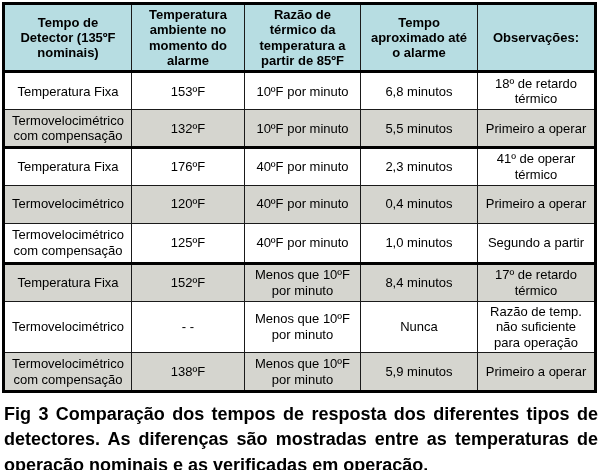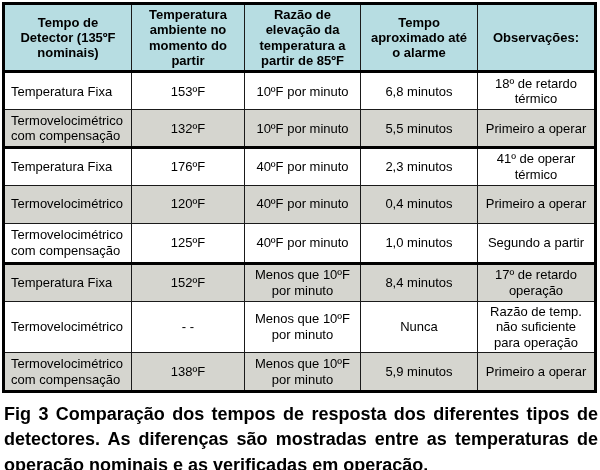--- a/index.html
+++ b/index.html
@@ -41,21 +41,21 @@
     line-height: 1.18;
     height: 58px;
     border-bottom: 3px solid #000000;
   }
   tbody td {
     background: #ffffff;
     text-align: center;
     line-height: 1.2;
   }
   tbody td.col-detector {
-    text-align: left;
+    text-align: center;
   }
   tbody tr.alt td {
     background: #d5d5cf;
   }
   tbody tr.group-end td {
     border-bottom: 3px solid #000000;
   }
   tbody tr:nth-child(1) { height: 38px; }
   tbody tr:nth-child(2) { height: 38px; }
   tbody tr:nth-child(3) { height: 36px; }
@@ -82,22 +82,22 @@
     <colgroup>
       <col class="c1">
         <col class="c2">
         <col class="c3">
         <col class="c4">
         <col class="c5">
     </colgroup>
     <thead>
       <tr>
         <th>Tempo de Detector (135ºF nominais)</th>
-        <th>Temperatura ambiente no momento do partir</th>
-        <th>Razão de elevação da temperatura a partir de 85ºF</th>
+        <th>Temperatura ambiente no momento do alarme</th>
+        <th>Razão de térmico da temperatura a partir de 85ºF</th>
         <th>Tempo aproximado até o alarme</th>
         <th>Observações:</th>
       </tr>
     </thead>
     <tbody>
       <tr>
         <td class="col-detector">Temperatura Fixa</td>
         <td>153ºF</td>
         <td>10ºF por minuto</td>
         <td>6,8 minutos</td>
@@ -129,21 +129,21 @@
         <td>125ºF</td>
         <td>40ºF por minuto</td>
         <td>1,0 minutos</td>
         <td>Segundo a partir</td>
       </tr>
       <tr class="alt">
         <td class="col-detector">Temperatura Fixa</td>
         <td>152ºF</td>
         <td>Menos que 10ºF por minuto</td>
         <td>8,4 minutos</td>
-        <td>17º de retardo operação</td>
+        <td>17º de retardo térmico</td>
       </tr>
       <tr>
         <td class="col-detector">Termovelocimétrico</td>
         <td>- -</td>
         <td>Menos que 10ºF por minuto</td>
         <td>Nunca</td>
         <td>Razão de temp. não suficiente para operação</td>
       </tr>
       <tr class="alt">
         <td class="col-detector">Termovelocimétrico com compensação</td>

